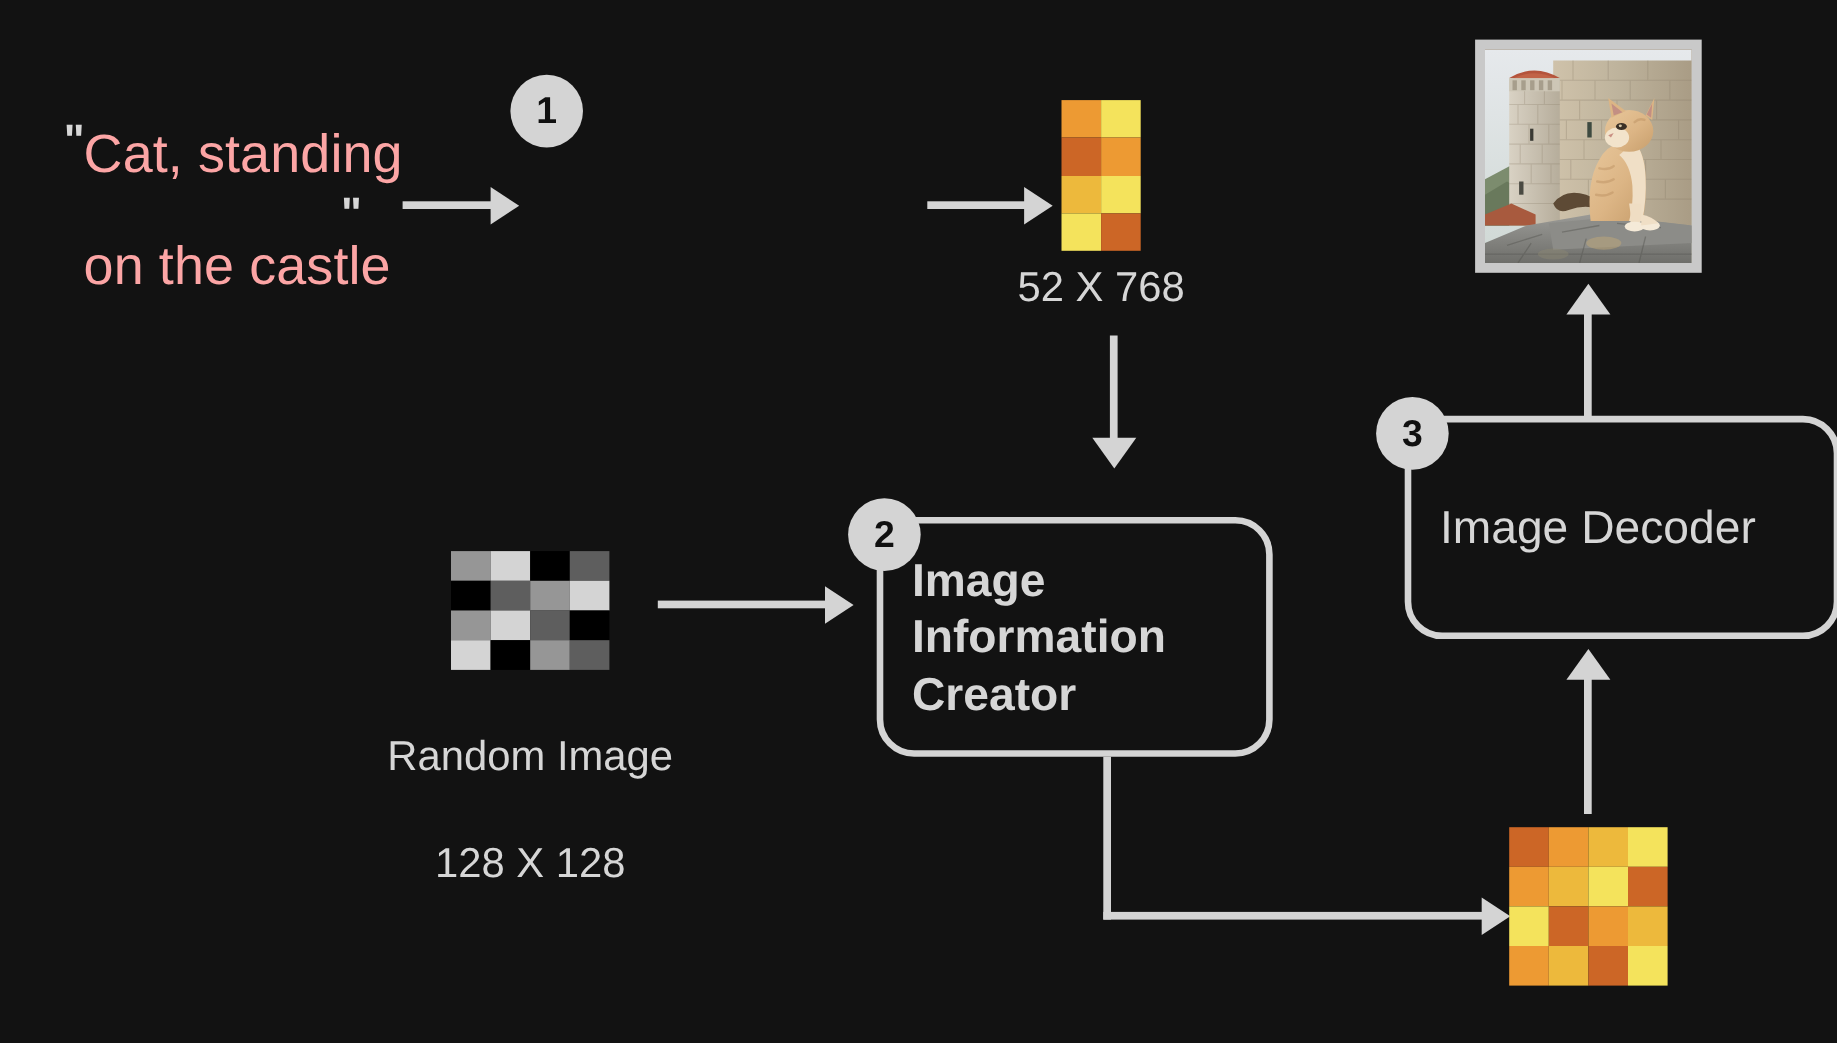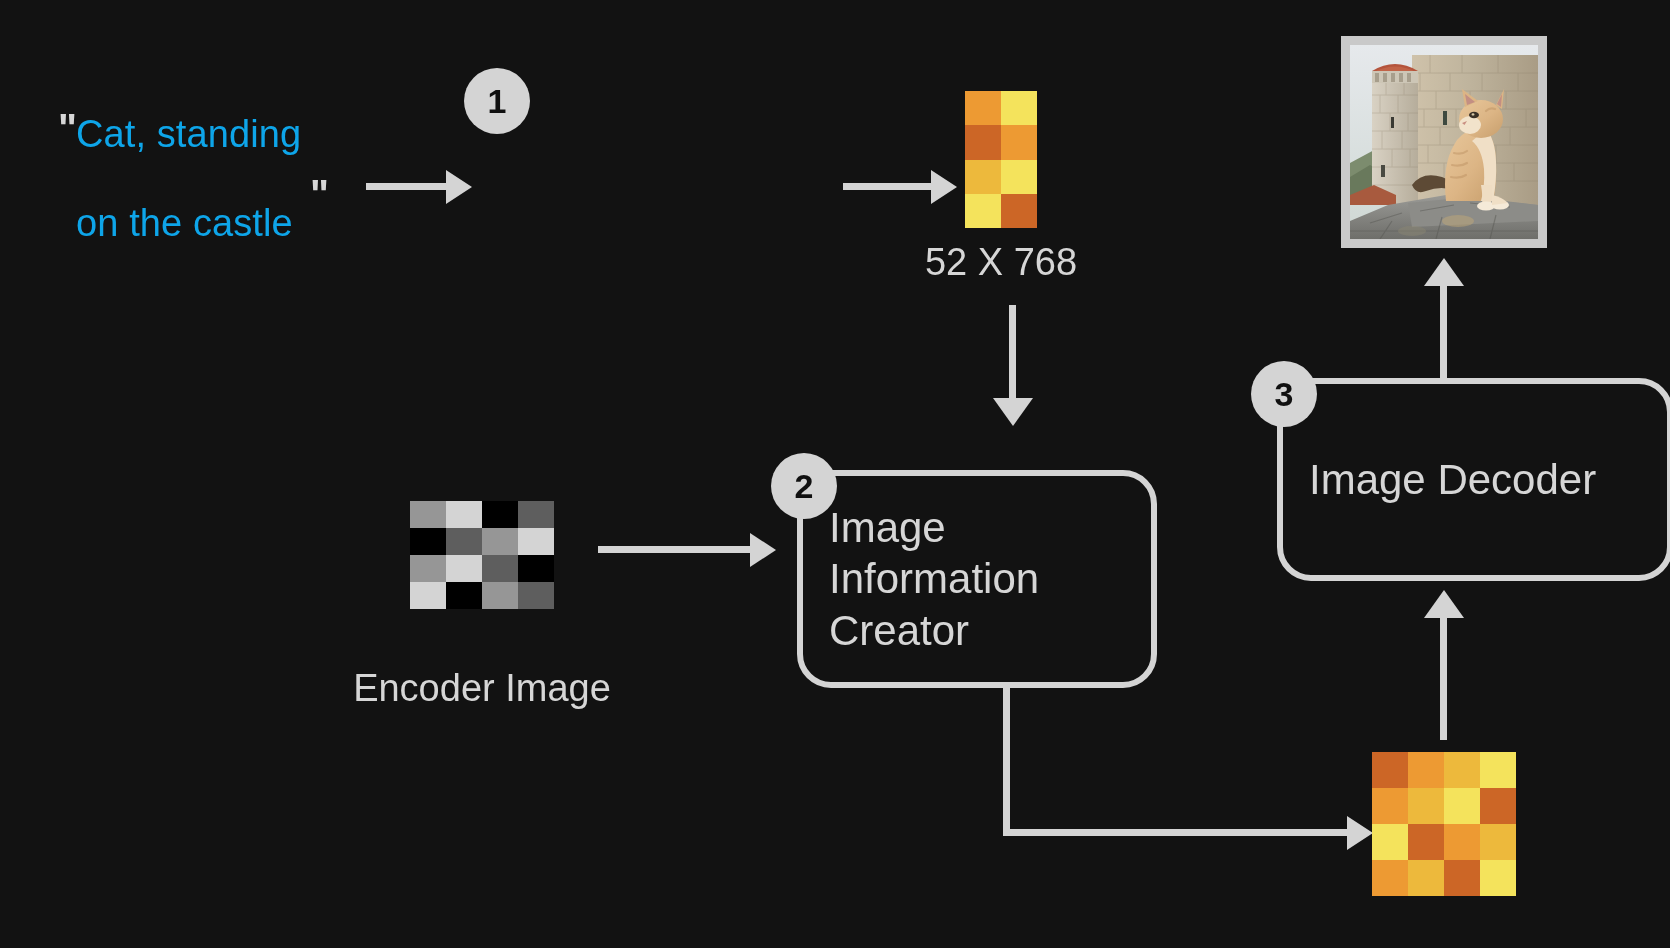--- a/index.html
+++ b/index.html
@@ -14,22 +14,22 @@
     position: relative;
     width: 1670px;
     height: 948px;
     background: #121212;
     overflow: hidden;
   }
   .abs { position: absolute; }
 
   
   .prompt-text {
-    color: #0ea5e9;
-    font-size: 38px;
+    color: #fca5a5;
+    font-size: 49px;
     line-height: 1.18;
     letter-spacing: 0.1px;
     white-space: pre;
   }
   .quote {
     color: #D6D6D6;
     font-size: 40px;
     font-weight: 700;
     letter-spacing: -2px;
   }
@@ -169,30 +169,31 @@
       <div class="cell" style="background: rgb(150, 150, 150);"></div>
       <div class="cell" style="background: rgb(212, 212, 212);"></div>
       <div class="cell" style="background: rgb(94, 94, 94);"></div>
       <div class="cell" style="background: rgb(0, 0, 0);"></div>
       <div class="cell" style="background: rgb(212, 212, 212);"></div>
       <div class="cell" style="background: rgb(0, 0, 0);"></div>
       <div class="cell" style="background: rgb(150, 150, 150);"></div>
       <div class="cell" style="background: rgb(94, 94, 94);"></div>
     </div>
   <div class="caption abs" style="left:332px; top:615px; width:300px;">
-    <div>Encoder Image</div>
+    <div>Random Image</div>
+    <div>128 X 128</div>
   </div>
 
   <div class="abs" style="left:598px; top:533px; width:180px; height:34px;">
     <div class="line-h abs" style="left:0; top:13px; width:158px;"></div>
     <div class="arrow-right abs" style="left:152px; top:0;"></div>
   </div>
 
   <div class="module abs" style="left:797px; top:470px; width:360px; height:218px;">
-    <div class="module-label" style="padding-left:26px;">Image
+    <div class="module-label" style="padding-left:26px;font-weight:bold;">Image
 Information
 Creator</div>
   </div>
   <div class="badge abs" style="left:771px; top:453px;">
     <span>2</span>
   </div>
 
   <div class="abs" style="left:1003px; top:688px; width:400px; height:170px;">
     <div class="line-v abs" style="left:0; top:0; height:148px;"></div>
     <div class="line-h abs" style="left:0; top:141px; width:350px;"></div>

